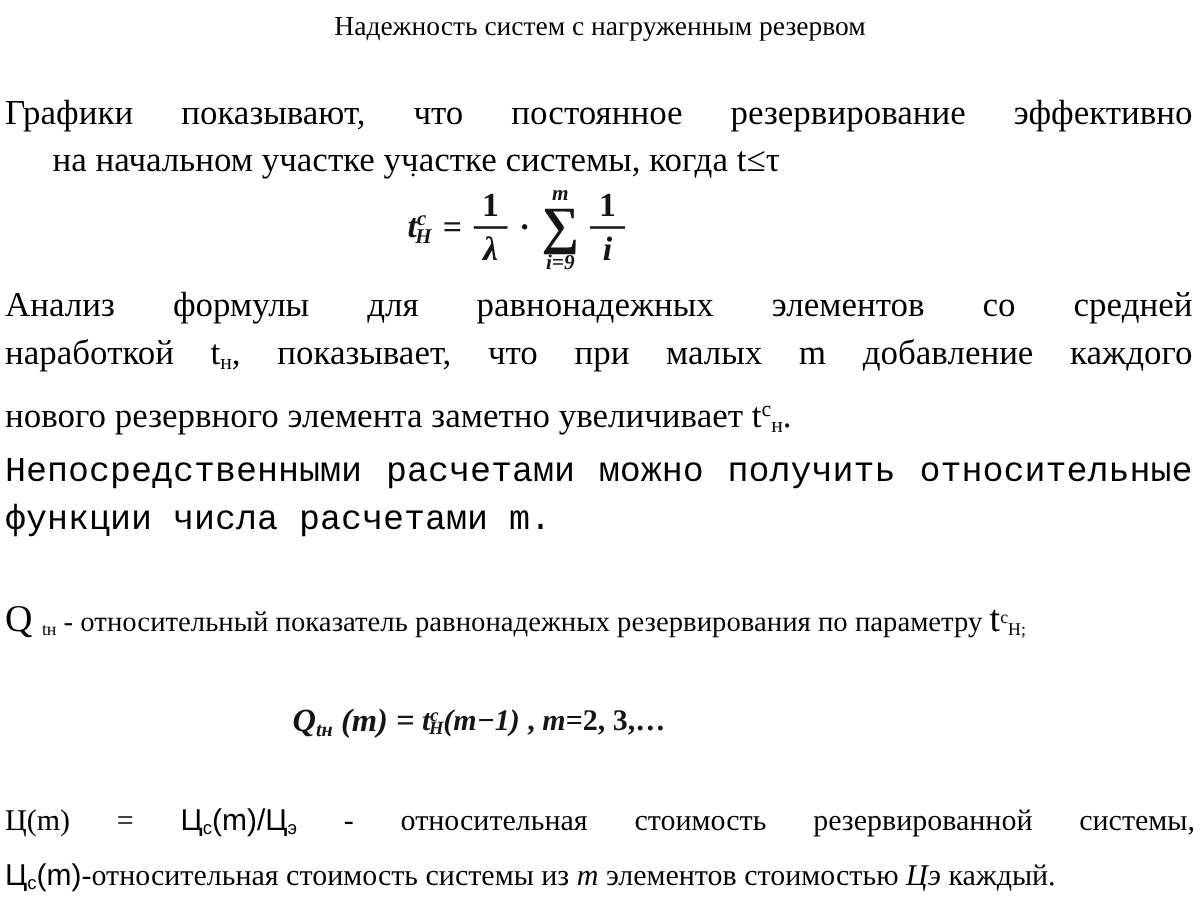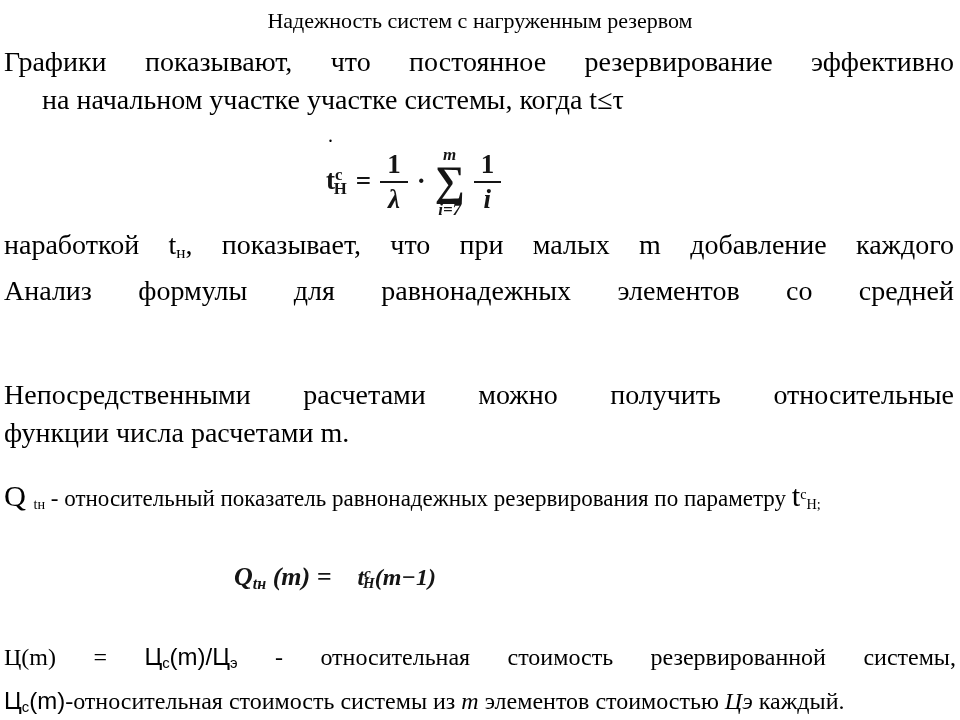--- a/index.html
+++ b/index.html
@@ -9,51 +9,51 @@
     background:#ffffff;
     color:#000;
     font-family:"Liberation Serif","DejaVu Serif",serif;
     overflow:hidden;
   }
   .title{
     position:absolute;top:8px;left:0;width:100%;
     text-align:center;font-size:22px;
   }
   .para{position:absolute;left:4px;width:950px;line-height:38px;font-size:28px;}
-  #para1{top:43px;font-family:Liberation Serif, serif;}
+  #para1{top:72px;font-family:Liberation Serif, serif;}
   #para1 .indent{padding-left:38px;}
   #para2{top:226px;}
-  #para3{top:376px;}
+  #para3{top:360px;font-family:Liberation Mono, monospace;}
   .jline{text-align:justify;text-align-last:justify;}
   #defs{position:absolute;top:476px;left:4px;width:954px;font-size:23px;line-height:37px;}
   #para4{position:absolute;top:638px;left:4px;width:952px;font-size:24px;line-height:37px;}
   
   .sup{font-size:0.62em;vertical-align:0.5em;}
   .sub{font-size:0.62em;vertical-align:-0.22em;}
   .sans{font-family:"Liberation Sans","DejaVu Sans",sans-serif;}
   .ital{font-style:italic;}
   .lg{font-size:1.32em;}
   
   .formula{
     position:absolute;display:flex;align-items:center;
     font-weight:600;color:#151515;
   }
   .formula .sup + .sub{margin-left:-0.52em;}
   #formula1{left:326px;top:146px;gap:9px;font-size:27px;}
-  #formula1 .fvar{}
+  #formula1 .fvar{font-style:italic;}
   #formula1 .sup{vertical-align:0.55em;}
   #formula1 .sub{vertical-align:-0.28em;}
   .frac{display:inline-flex;flex-direction:column;align-items:center;line-height:1.15;}
   .frac .num{border-bottom:2px solid #151515;padding:0 7px 1px;}
   .frac .den{padding-top:1px;}
   .sum{display:inline-flex;flex-direction:column;align-items:center;line-height:1;}
   .sum-top,.sum-bot{font-size:17px;font-style:italic;}
   .sum-sym{font-size:42px;line-height:0.9;}
   .stray-dot{position:absolute;left:328px;top:124px;font-size:20px;}
-  #formula2{left:234px;top:562px;gap:26px;font-size:24px;}
+  #formula2{left:234px;top:562px;gap:6px;font-size:24px;}
   #formula2 .f2-lhs{font-size:26px;}
 </style>
 </head>
 <body>
 
 <div id="canvas">
 
   <div class="title">Надежность систем с нагруженным резервом</div>
 
   <div class="para" id="para1">
@@ -67,47 +67,49 @@
     <span class="fvar"><span>t</span><span class="sup">c</span><span class="sub">H</span></span>
     <span>=</span>
     <span class="frac">
       <span class="num">1</span>
       <span class="den ital">λ</span>
     </span>
     <span>·</span>
     <span class="sum">
       <span class="sum-top">m</span>
       <span class="sum-sym">∑</span>
-      <span class="sum-bot">i=7</span>
+      <span class="sum-bot">i=9</span>
     </span>
     <span class="frac">
       <span class="num">1</span>
       <span class="den ital">i</span>
     </span>
   </div>
 
   <div class="para" id="para2">
+    <div class="jline">Анализ формулы для равнонадежных элементов со средней</div>
     <div class="jline"><span>наработкой t</span><span class="sub">н</span><span>, показывает, что при малых m добавление каждого</span></div>
-    <div class="jline">Анализ формулы для равнонадежных элементов со средней</div>
+    <div><span>нового резервного элемента заметно увеличивает t</span><span class="sup">с</span><span class="sub">н</span><span>.</span></div>
   </div>
 
   <div class="para" id="para3">
     <div class="jline">Непосредственными расчетами можно получить относительные</div>
     <div>функции числа расчетами m.</div>
   </div>
 
   <div id="defs">
     <div><span class="lg">Q </span><span class="sub">tн</span><span> - относительный показатель равнонадежных резервирования по параметру </span><span class="lg">t</span><span class="sup">с</span><span class="sub">H</span><span class="sub">;</span></div>
   </div>
 
   <div class="formula" id="formula2">
     <span class="f2-lhs"><span class="ital">Q</span><span class="sub ital">tн</span><span class="ital"> (m) = </span></span>
     <span class="frac">
       <span class="den"><span class="ital">t</span><span class="sup ital">c</span><span class="sub ital">H</span><span class="ital">(m−1)</span></span>
     </span>
+    <span><span>, </span><span class="ital">m</span><span>=2, 3,…</span></span>
   </div>
 
   <div id="para4">
     <div class="jline"><span>Ц(m) = </span><span class="sans">Ц</span><span class="sans sub">с</span><span class="sans">(m)/Ц</span><span class="sans sub">э</span><span> - относительная стоимость резервированной системы,</span></div>
     <div><span class="sans">Ц</span><span class="sans sub">с</span><span class="sans">(m)</span><span>-относительная стоимость системы из </span><span class="ital">m</span><span> элементов стоимостью </span><span class="ital">Цэ</span><span> каждый.</span></div>
   </div>
 
 </div>
 
 </body></html>

